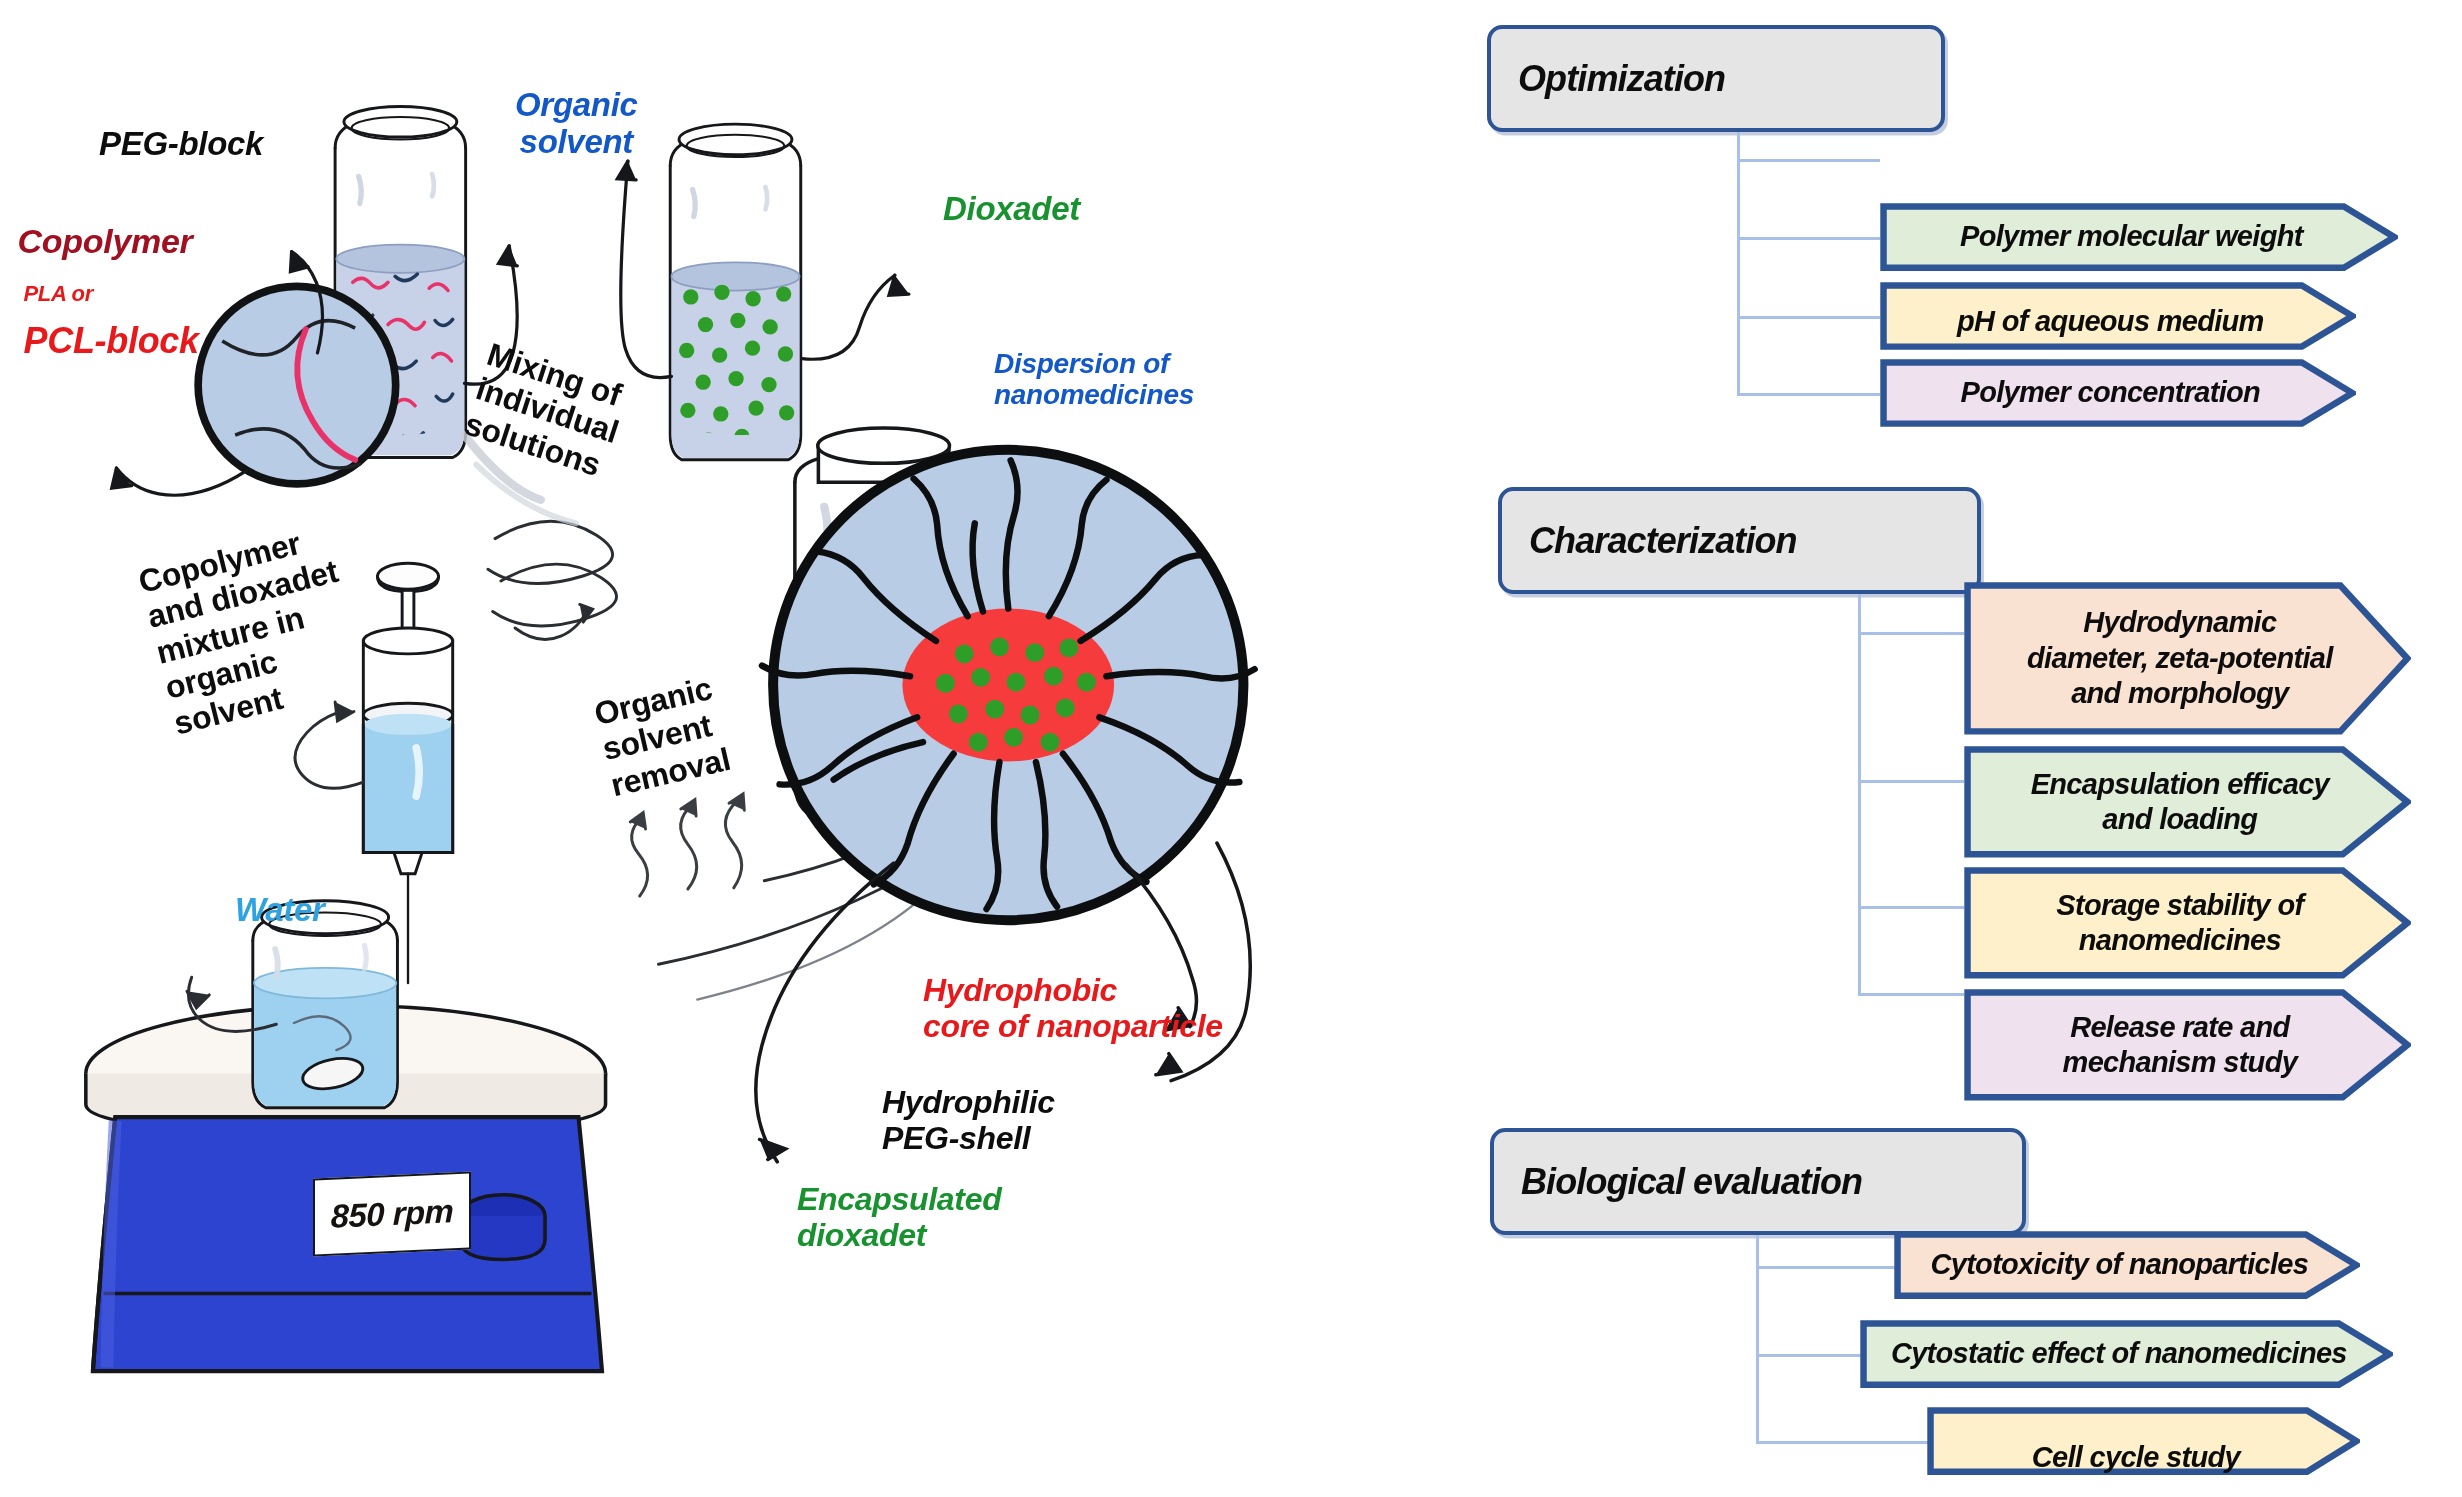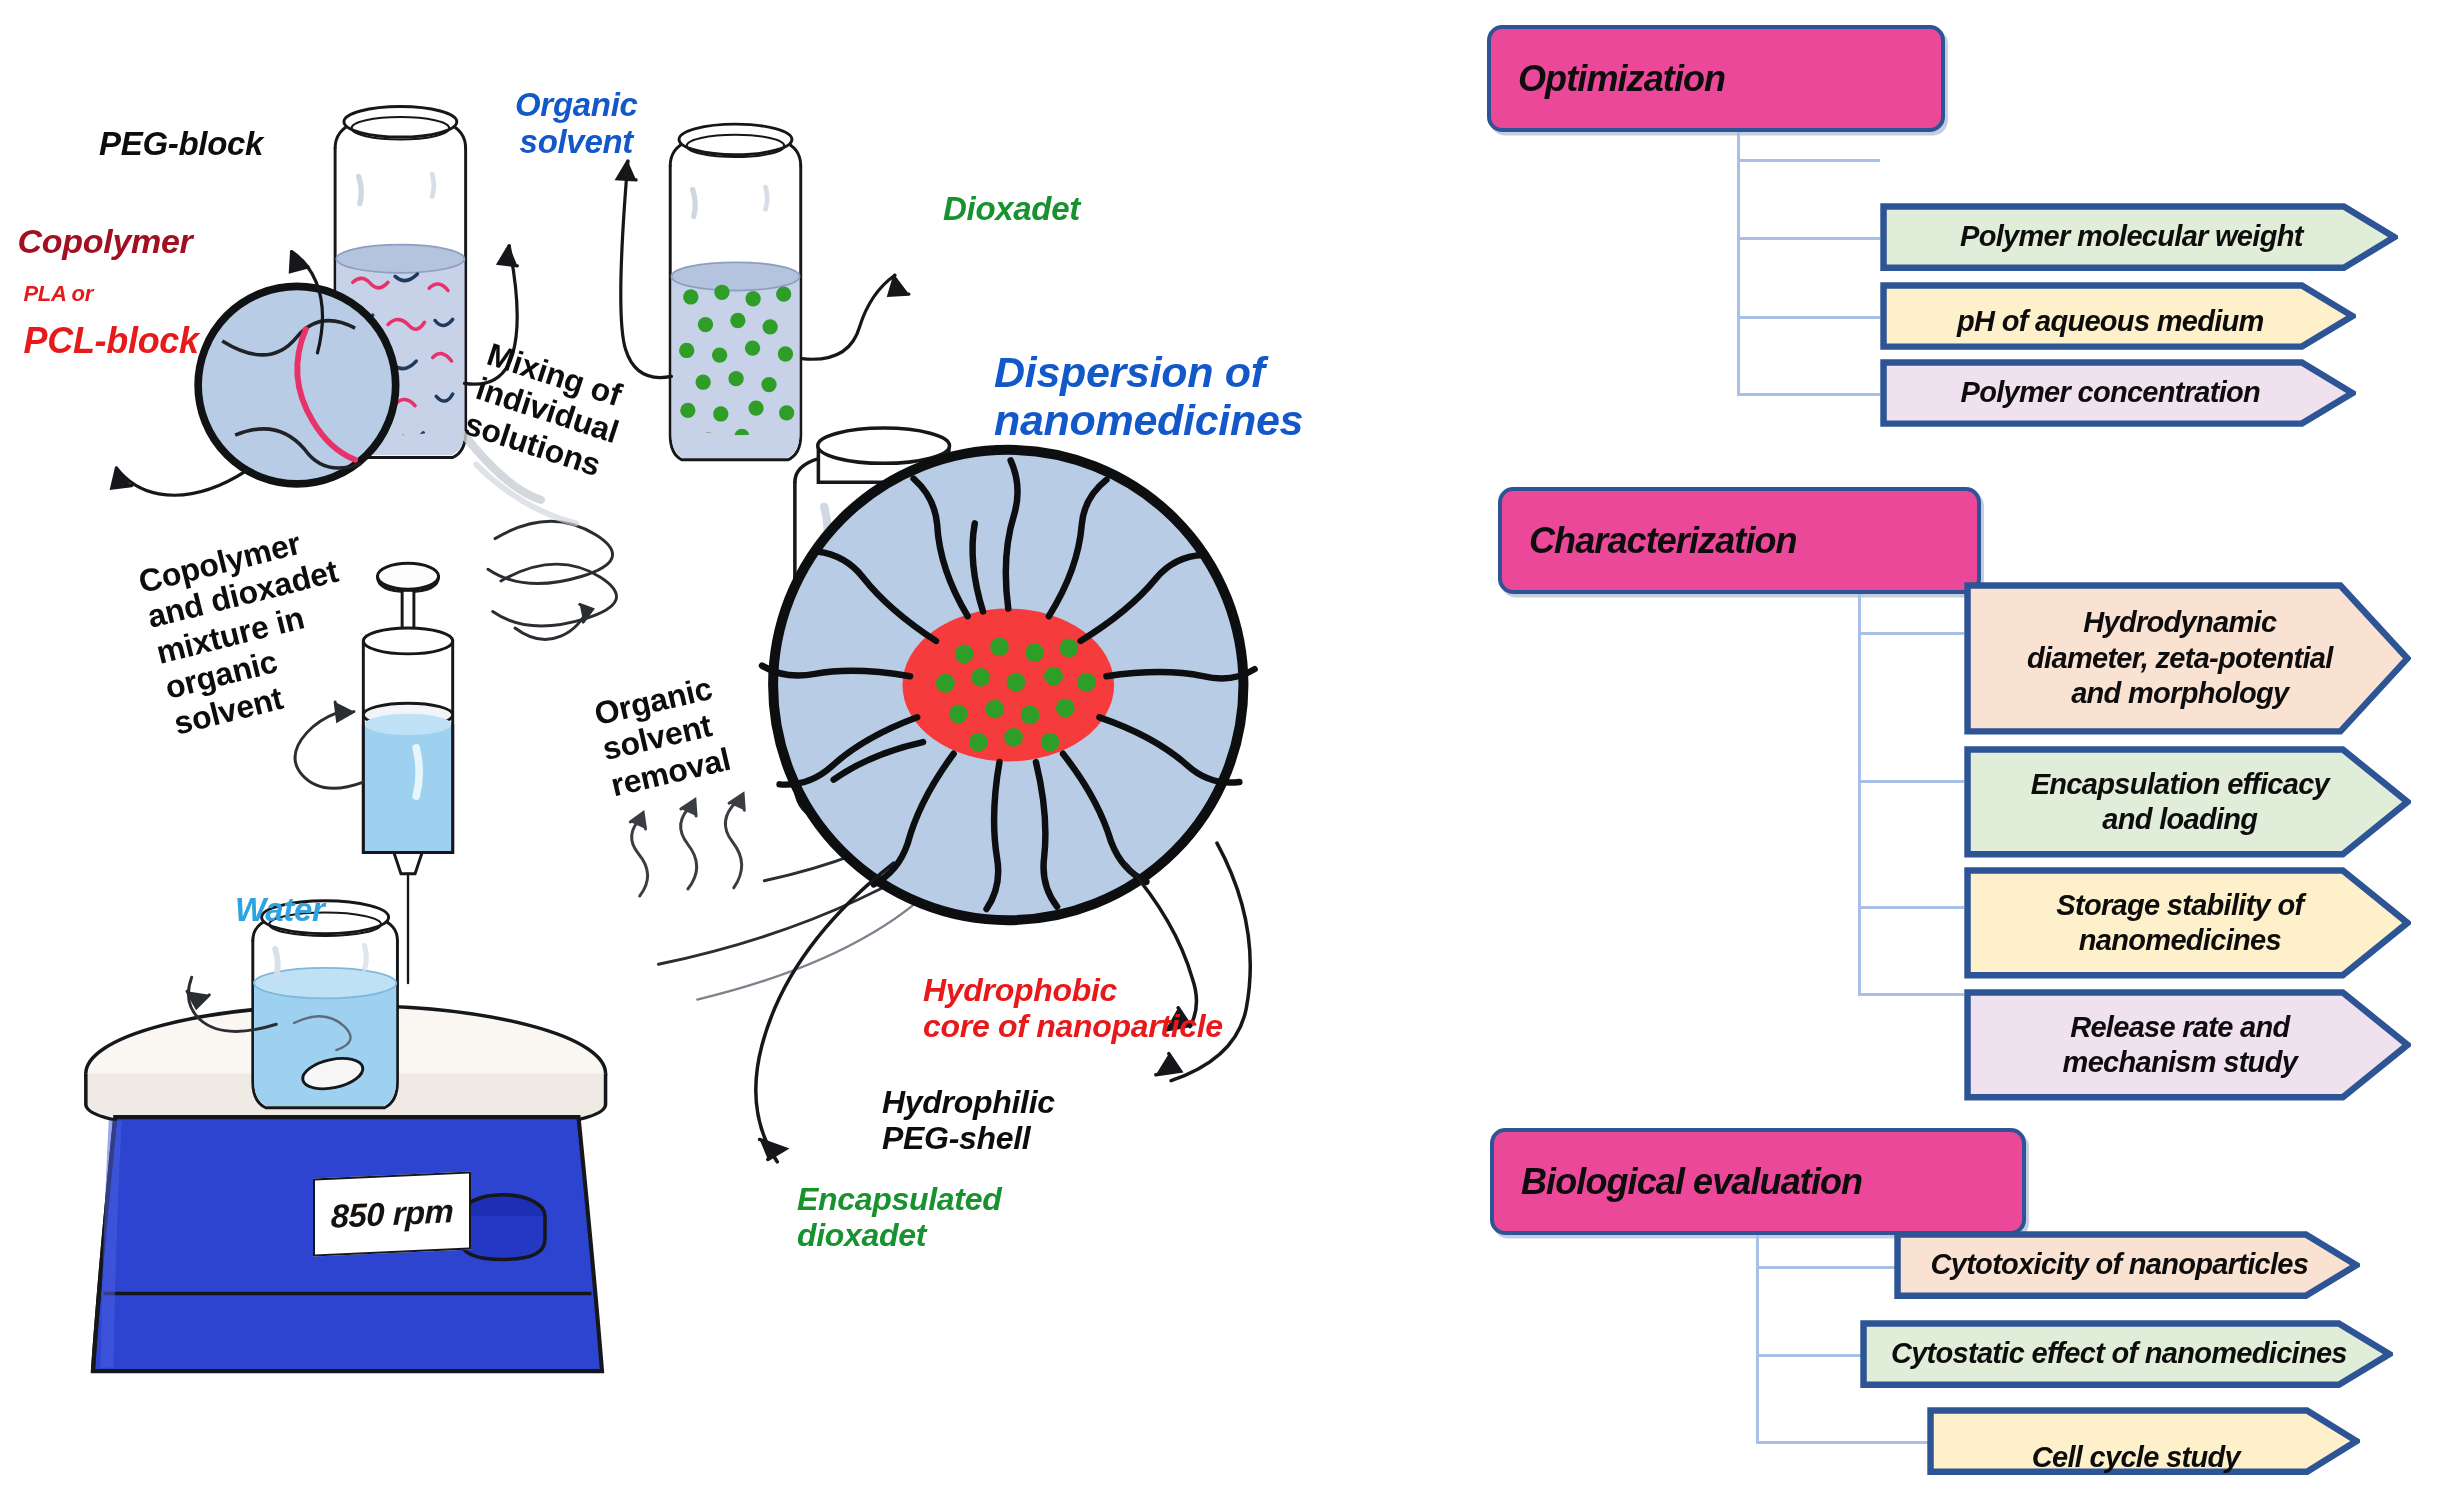--- a/index.html
+++ b/index.html
@@ -83,21 +83,21 @@
   
   #flowchart {
     position: absolute;
     left: 1411px; top: 0;
     width: 1051px;
     height: 1497px;
   }
 
   .head-box {
     position: absolute;
-    background: #ec4899;
+    background: #e5e5e5;
     border: 4.1px solid #2d5494;
     border-radius: 15.3px;
     box-sizing: border-box;
     display: flex;
     align-items: center;
     box-shadow: 2.9px 3.5px 0 rgba(60,90,150,0.30);
   }
   .head-box .head-text {
     font-family: "Liberation Sans", sans-serif;
     font-weight: bold;
@@ -433,21 +433,21 @@
 
     <div class="ill-label lbl-red" style="left:23.5px; top:282px; font-size:22px;">PLA or</div>
 
     <div class="ill-label lbl-red" style="left:23.5px; top:321px; font-size:36px;font-style:italic;">PCL-block</div>
 
     <div class="ill-label lbl-blue" style="left:515px; top:87px; font-size:33px; text-align:center;">Organic
 solvent</div>
 
     <div class="ill-label lbl-green" style="left:943px; top:191px; font-size:33px;">Dioxadet</div>
 
-    <div class="ill-label lbl-blue" style="left:994px; top:348px; font-size:43px;">Dispersion of
+    <div class="ill-label lbl-blue" style="left:994px; top:348px; font-size:28px;">Dispersion of
 nanomedicines</div>
 
     <div class="ill-label lbl-red" style="left:923px; top:973px; font-size:32px;">Hydrophobic
 core of nanoparticle</div>
 
     <div class="ill-label lbl-black" style="left:882px; top:1085px; font-size:32px;">Hydrophilic
 PEG-shell</div>
 
     <div class="ill-label lbl-green" style="left:797px; top:1182px; font-size:32px;">Encapsulated
 dioxadet</div>

